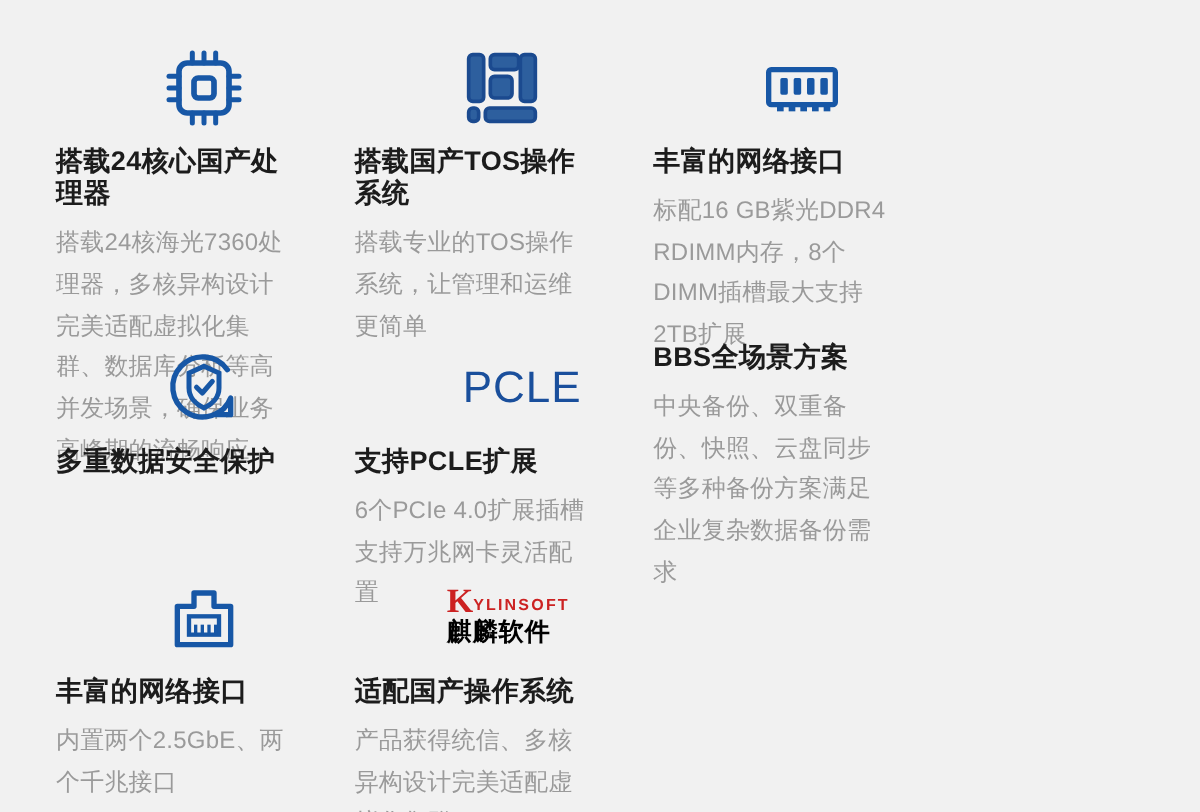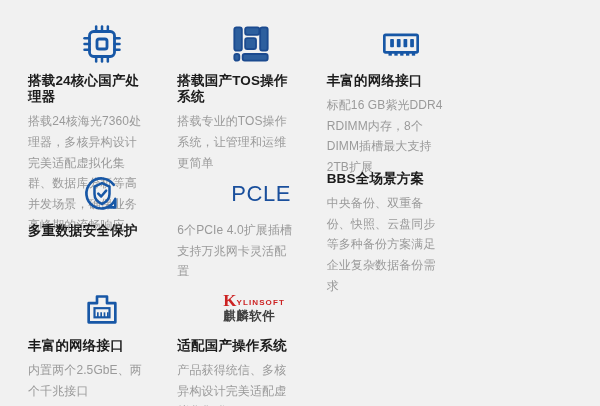--- a/index.html
+++ b/index.html
@@ -97,21 +97,21 @@
     font-size: 8px;
     font-weight: bold;
     color: #cc2222;
     letter-spacing: 1.1px;
     line-height: 1;
     padding-bottom: 2px;
   }
   .kylin-cn {
     font-size: 12.5px;
     font-weight: bold;
-    color: #404040;
+    color: #000000;
     line-height: 1.1;
     margin-top: 1px;
     letter-spacing: 0.5px;
   }
   svg { display: block; }
 </style>
 </head>
 <body>
 
 <div class="board">
@@ -189,20 +189,21 @@
           <path d="M38 13 A18 18 0 1 0 40 30 L40 40 L30 40" fill="none" stroke="#1757a6" stroke-width="3.2" stroke-linecap="round" stroke-linejoin="round"></path>
           <path d="M24 11 L33 15 L33 24 C33 30 28.5 34 24 36 C19.5 34 15 30 15 24 L15 15 Z" fill="none" stroke="#1757a6" stroke-width="3"></path>
           <path d="M19.5 23.5 L23 27 L29 20" fill="none" stroke="#1757a6" stroke-width="3" stroke-linecap="round" stroke-linejoin="round"></path>
         </svg>
       </div>
       <div class="feature-title">多重数据安全保护</div>
     </div>
 
     <div class="cell">
       <div class="wordmark">PCLE</div>
+      <div class="feature-title">支持PCLE扩展</div>
       <div class="feature-desc">6个PCIe 4.0扩展插槽支持万兆网卡灵活配置</div>
     </div>
 
     <div class="cell">
       <div class="feature-title">BBS全场景方案</div>
       <div class="feature-desc">中央备份、双重备份、快照、云盘同步等多种备份方案满足企业复杂数据备份需求</div>
     </div>
 
     <div class="cell">
       <div class="icon-wrap">

